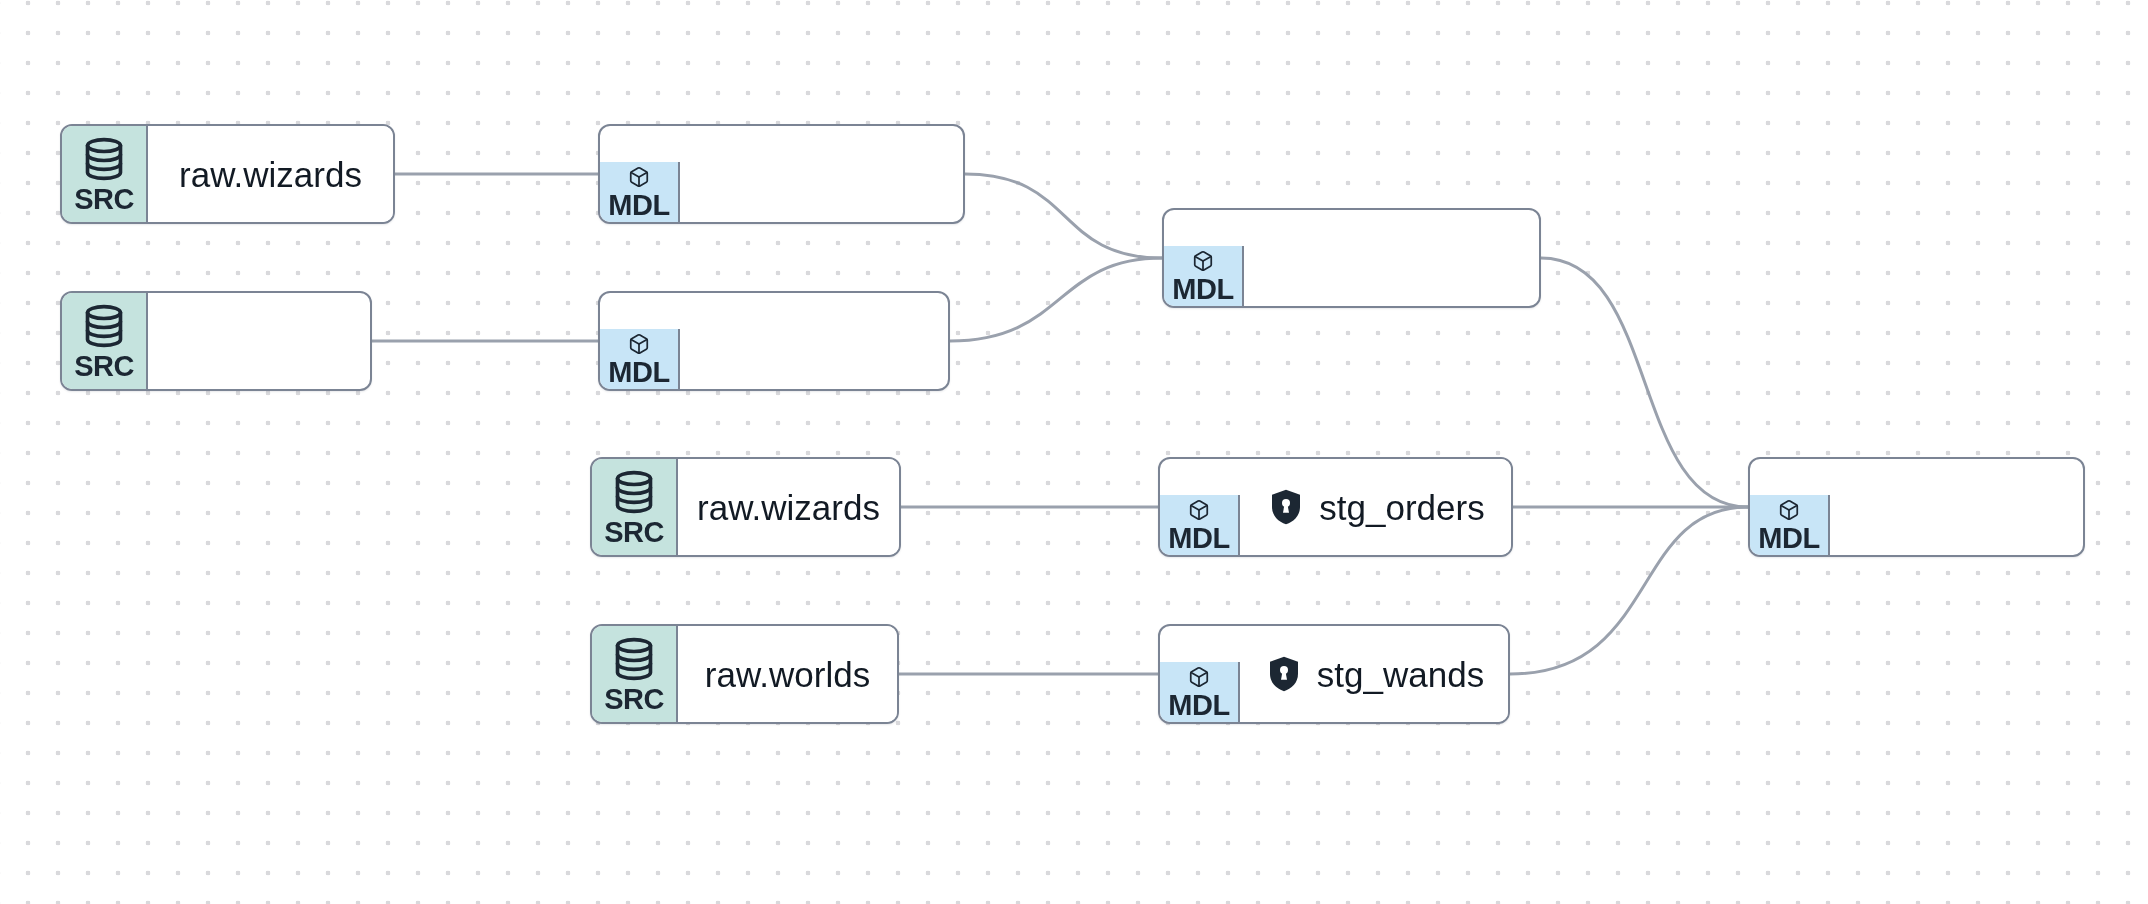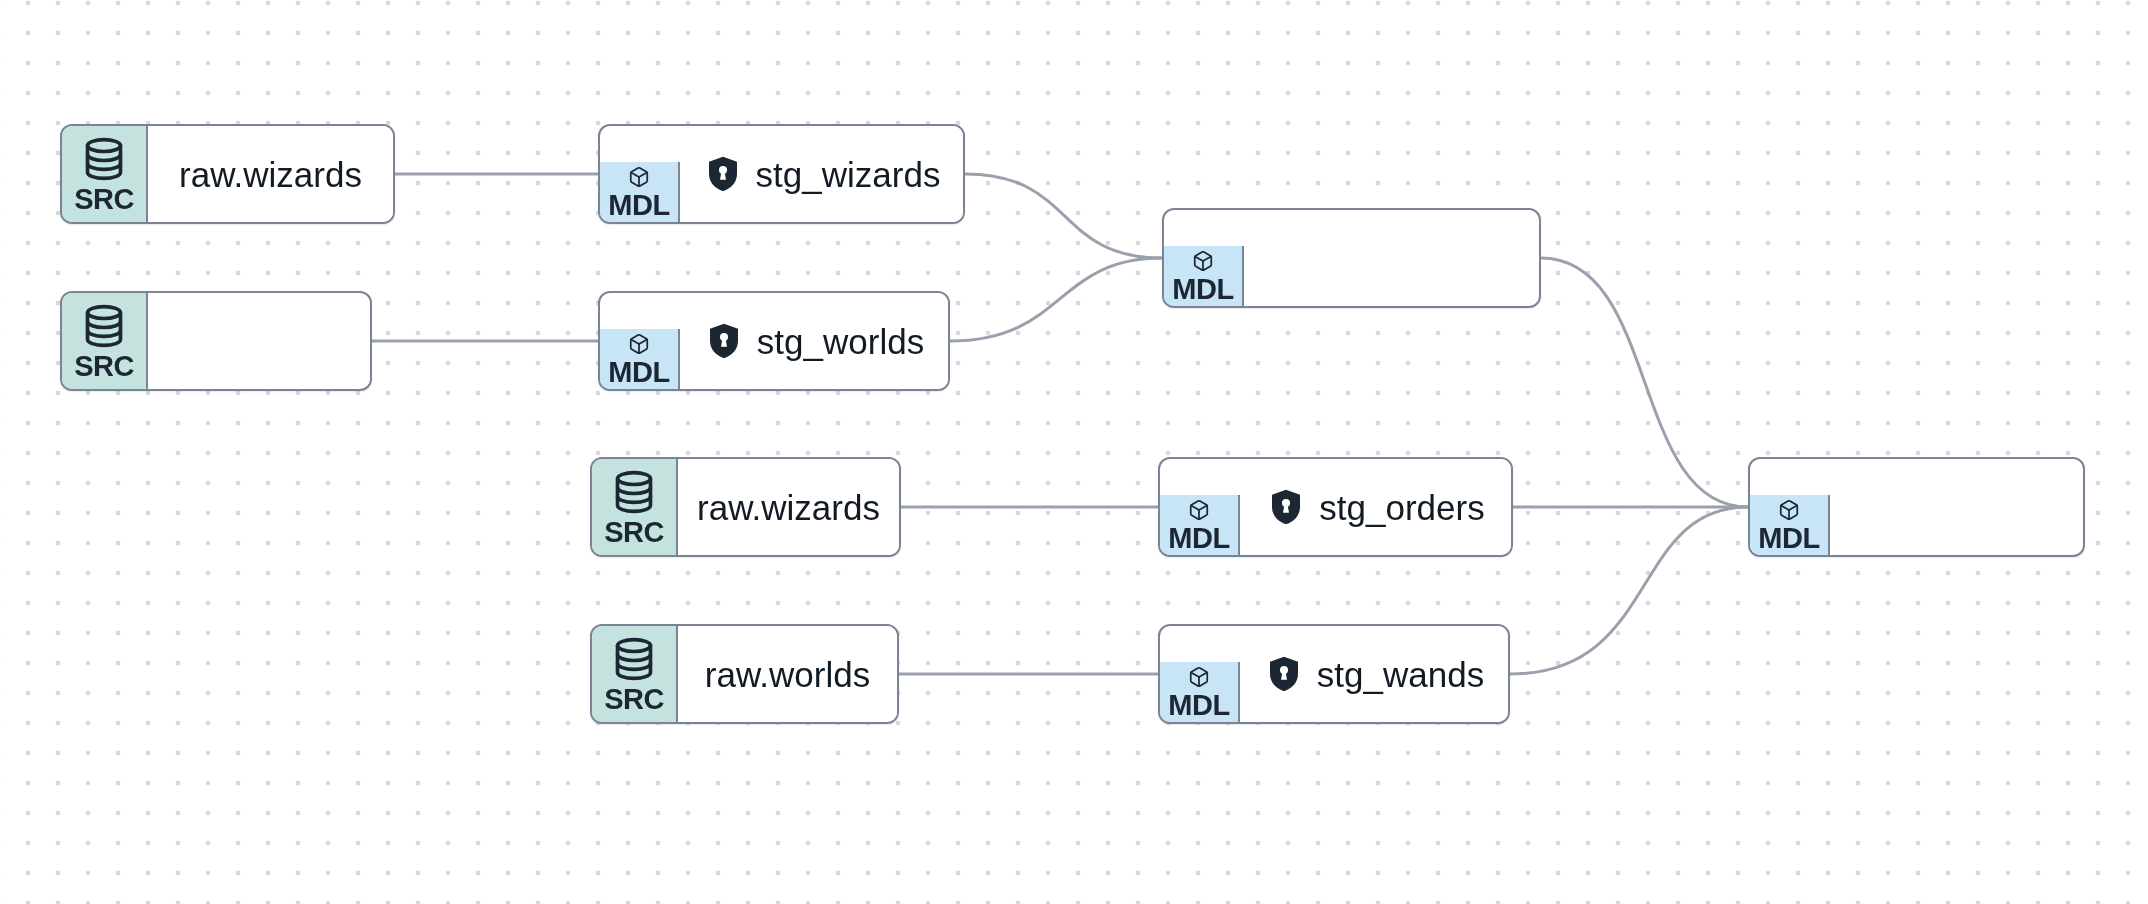--- a/index.html
+++ b/index.html
@@ -126,111 +126,99 @@
     </div>
   </div>
 
   <div class="node" style="left: 598px; top: 124px; width: 367px; height: 100px;">
     <div class="cell model">
       <svg class="type-icon" viewBox="0 0 24 24">
           <use href="#cube-icon-def"></use>
         </svg>
       <span class="badge">MDL</span>
     </div>
+  </div>
+
+  <div class="node" style="left: 60px; top: 291px; width: 312px; height: 100px;">
+    <div class="cell source">
+      <svg class="type-icon" viewBox="0 0 24 24">
+          <use href="#db-icon"></use>
+        </svg>
+      <span class="badge">SRC</span>
+    </div>
+  </div>
+
+  <div class="node" style="left: 598px; top: 291px; width: 352px; height: 100px;">
+    <div class="cell model">
+      <svg class="type-icon" viewBox="0 0 24 24">
+          <use href="#cube-icon-def"></use>
+        </svg>
+      <span class="badge">MDL</span>
+    </div>
+  </div>
+
+  <div class="node" style="left: 1162px; top: 208px; width: 379px; height: 100px;">
+    <div class="cell model">
+      <svg class="type-icon" viewBox="0 0 24 24">
+          <use href="#cube-icon-def"></use>
+        </svg>
+      <span class="badge">MDL</span>
+    </div>
+  </div>
+
+  <div class="node" style="left: 590px; top: 457px; width: 311px; height: 100px;">
+    <div class="cell source">
+      <svg class="type-icon" viewBox="0 0 24 24">
+          <use href="#db-icon"></use>
+        </svg>
+      <span class="badge">SRC</span>
+    </div>
+    <div class="body">
+      <span class="label">raw.wizards</span>
+    </div>
+  </div>
+
+  <div class="node" style="left: 1158px; top: 457px; width: 355px; height: 100px;">
+    <div class="cell model">
+      <svg class="type-icon" viewBox="0 0 24 24">
+          <use href="#cube-icon-def"></use>
+        </svg>
+      <span class="badge">MDL</span>
+    </div>
     <div class="body">
       <svg class="shield" viewBox="0 0 24 24">
           <use href="#shield-icon-def"></use>
         </svg>
-      <span class="label">stg_wizards</span>
-    </div>
-  </div>
-
-  <div class="node" style="left: 60px; top: 291px; width: 312px; height: 100px;">
-    <div class="cell source">
-      <svg class="type-icon" viewBox="0 0 24 24">
-          <use href="#db-icon"></use>
-        </svg>
-      <span class="badge">SRC</span>
-    </div>
-  </div>
-
-  <div class="node" style="left: 598px; top: 291px; width: 352px; height: 100px;">
+      <span class="label">stg_orders</span>
+    </div>
+  </div>
+
+  <div class="node" style="left: 590px; top: 624px; width: 309px; height: 100px;">
+    <div class="cell source">
+      <svg class="type-icon" viewBox="0 0 24 24">
+          <use href="#db-icon"></use>
+        </svg>
+      <span class="badge">SRC</span>
+    </div>
+    <div class="body">
+      <span class="label">raw.worlds</span>
+    </div>
+  </div>
+
+  <div class="node" style="left: 1158px; top: 624px; width: 352px; height: 100px;">
     <div class="cell model">
       <svg class="type-icon" viewBox="0 0 24 24">
           <use href="#cube-icon-def"></use>
         </svg>
       <span class="badge">MDL</span>
     </div>
     <div class="body">
       <svg class="shield" viewBox="0 0 24 24">
           <use href="#shield-icon-def"></use>
         </svg>
-      <span class="label">stg_worlds</span>
-    </div>
-  </div>
-
-  <div class="node" style="left: 1162px; top: 208px; width: 379px; height: 100px;">
-    <div class="cell model">
-      <svg class="type-icon" viewBox="0 0 24 24">
-          <use href="#cube-icon-def"></use>
-        </svg>
-      <span class="badge">MDL</span>
-    </div>
-  </div>
-
-  <div class="node" style="left: 590px; top: 457px; width: 311px; height: 100px;">
-    <div class="cell source">
-      <svg class="type-icon" viewBox="0 0 24 24">
-          <use href="#db-icon"></use>
-        </svg>
-      <span class="badge">SRC</span>
-    </div>
-    <div class="body">
-      <span class="label">raw.wizards</span>
-    </div>
-  </div>
-
-  <div class="node" style="left: 1158px; top: 457px; width: 355px; height: 100px;">
-    <div class="cell model">
-      <svg class="type-icon" viewBox="0 0 24 24">
-          <use href="#cube-icon-def"></use>
-        </svg>
-      <span class="badge">MDL</span>
-    </div>
-    <div class="body">
-      <svg class="shield" viewBox="0 0 24 24">
-          <use href="#shield-icon-def"></use>
-        </svg>
-      <span class="label">stg_orders</span>
-    </div>
-  </div>
-
-  <div class="node" style="left: 590px; top: 624px; width: 309px; height: 100px;">
-    <div class="cell source">
-      <svg class="type-icon" viewBox="0 0 24 24">
-          <use href="#db-icon"></use>
-        </svg>
-      <span class="badge">SRC</span>
-    </div>
-    <div class="body">
-      <span class="label">raw.worlds</span>
-    </div>
-  </div>
-
-  <div class="node" style="left: 1158px; top: 624px; width: 352px; height: 100px;">
-    <div class="cell model">
-      <svg class="type-icon" viewBox="0 0 24 24">
-          <use href="#cube-icon-def"></use>
-        </svg>
-      <span class="badge">MDL</span>
-    </div>
-    <div class="body">
-      <svg class="shield" viewBox="0 0 24 24">
-          <use href="#shield-icon-def"></use>
-        </svg>
       <span class="label">stg_wands</span>
     </div>
   </div>
 
   <div class="node" style="left: 1748px; top: 457px; width: 337px; height: 100px;">
     <div class="cell model">
       <svg class="type-icon" viewBox="0 0 24 24">
           <use href="#cube-icon-def"></use>
         </svg>
       <span class="badge">MDL</span>

